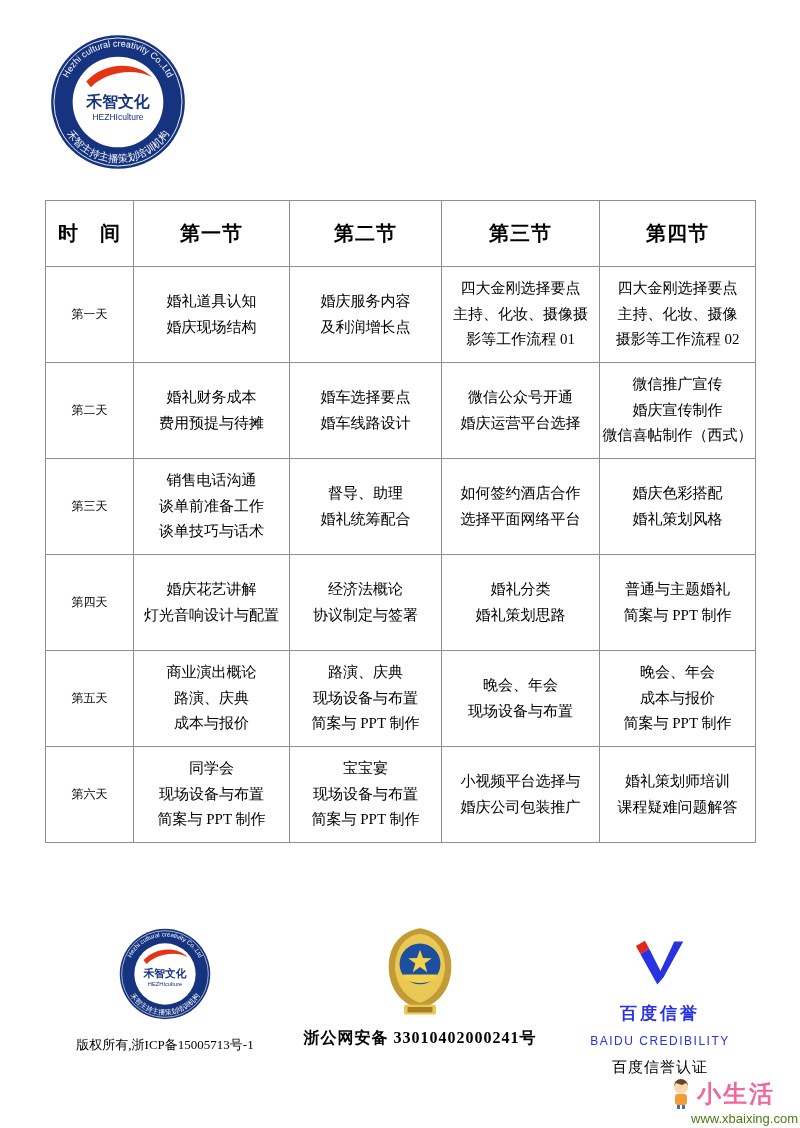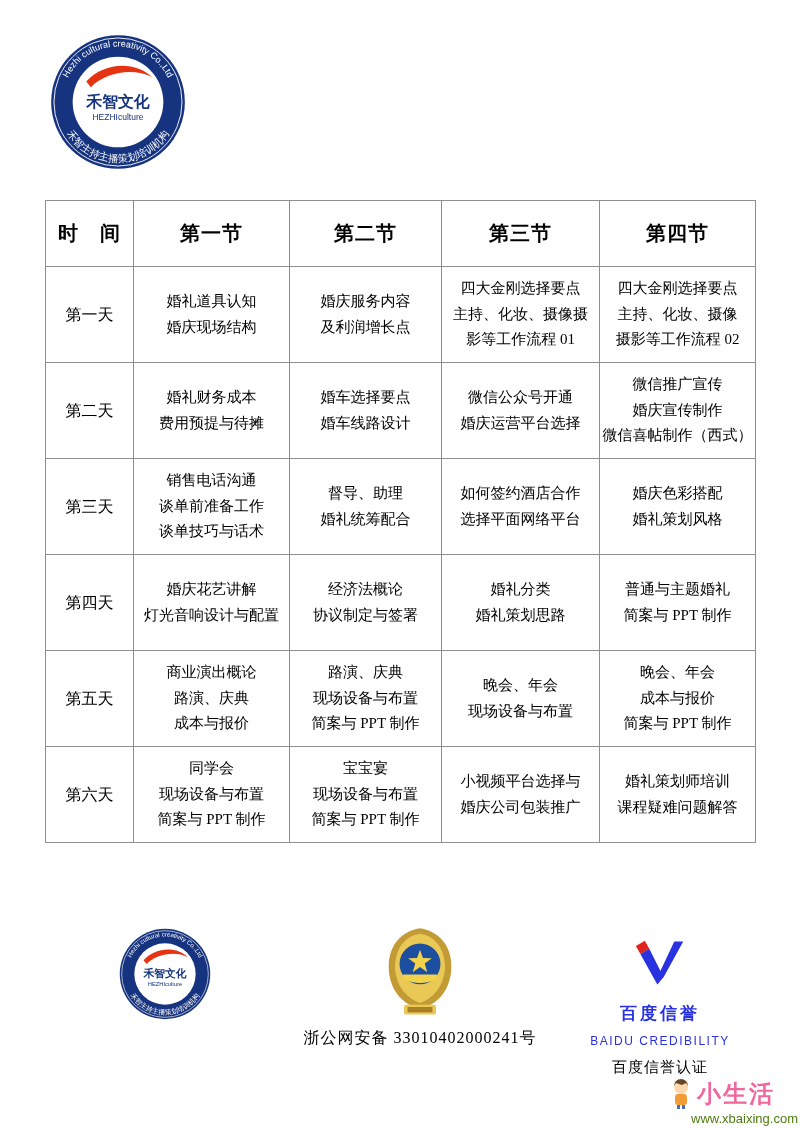--- a/index.html
+++ b/index.html
@@ -10,32 +10,32 @@
   
   .header { position:absolute; top:34px; left:50px; display:flex; align-items:center; }
   .logo-svg { width:136px; height:136px; display:block; }
   .title { font-size:45px; font-weight:bold; color:#000; margin-left:8px; letter-spacing:3px; white-space:nowrap; }
 
   
   .schedule { position:absolute; top:200px; left:45px; width:710px; border-collapse:collapse; table-layout:fixed; }
   .schedule th, .schedule td { border:1px solid #8f8f8f; text-align:center; vertical-align:middle; color:#000; white-space:pre-line; }
   .schedule th { height:66px; font-size:20px; font-weight:bold; letter-spacing:1px; }
   .schedule td { height:96px; font-size:15px; line-height:1.7; padding:4px 2px; }
-  .schedule td.day { font-size:16px; }
+  .schedule td.day { font-size:12px; }
 
   
   .footer-col { position:absolute; text-align:center; }
   .footer-col-logo { left:62px; top:928px; width:206px; }
   .footer-col-police { left:300px; top:924px; width:240px; }
   .footer-col-baidu { left:578px; top:938px; width:164px; }
   .footer-logo-svg { width:92px; height:92px; display:inline-block; }
   .badge-svg { width:80px; height:94px; display:inline-block; }
   .baidu-svg { width:58px; height:50px; display:inline-block; }
   .copyright-text { margin-top:12px; font-size:13px; color:#000; }
-  .police-text { margin-top:6px; font-size:16px; font-weight:normal; color:#000; letter-spacing:1px; }
+  .police-text { margin-top:6px; font-size:16px; font-weight:bold; color:#000; letter-spacing:1px; }
   .baidu-cn { font-size:17px; font-weight:bold; color:#2932e1; letter-spacing:3px; margin-top:10px; }
   .baidu-en { font-size:12px; color:#2932e1; letter-spacing:1.5px; margin-top:9px; font-family:Liberation Sans, sans-serif; }
   .baidu-cert { font-size:15px; color:#000; margin-top:10px; letter-spacing:1px; }
 
   
   .watermark { position:absolute; left:668px; top:1078px; width:130px;text-align:right; }
   .wm-top { display:flex; align-items:center; }
   .mascot-svg { width:26px; height:32px; display:block; }
   .wm-name { font-size:24px; font-weight:bold; color:#f0679e; letter-spacing:2px; margin-left:3px; text-shadow:0 0 2px #fff; }
   .wm-url { font-size:13px; color:#4d7c0f; margin-top:1px; font-family:"Liberation Sans", sans-serif; }
@@ -174,20 +174,21 @@
       <text font-size="8" fill="#ffffff" font-family="Liberation Sans, sans-serif">
         <textPath href="#arcTop2" startOffset="50%" text-anchor="middle">Hezhi cultural creativity Co.,Ltd</textPath>
       </text>
       <text font-size="9" fill="#ffffff">
         <textPath href="#arcBot2" startOffset="50%" text-anchor="middle">禾智主持主播策划培训机构</textPath>
       </text>
       <path d="M32 42 C48 24 76 24 90 38 C74 30 50 33 36 47 Z" fill="#e63312"></path>
       <text x="60" y="64" text-anchor="middle" font-size="14" font-weight="bold" fill="#16337f">禾智文化</text>
       <text x="60" y="76" text-anchor="middle" font-size="7.5" fill="#16337f" font-family="Liberation Sans, sans-serif">HEZHIculture</text>
     </svg>
+    <div class="copyright-text">版权所有,浙ICP备15005713号-1</div>
   </div>
 
   <div class="footer-col footer-col-police">
     <svg class="badge-svg" viewBox="0 0 90 104">
       <path d="M45 4 C20 8 8 28 10 52 C12 76 27 90 45 95 C63 90 78 76 80 52 C82 28 70 8 45 4 Z" fill="#c39b35"></path>
       <path d="M45 10 C25 13 16 31 17 51 C19 71 31 83 45 88 C59 83 71 71 73 51 C74 31 65 13 45 10 Z" fill="#e9c856"></path>
       <circle cx="45" cy="44" r="23" fill="#1c4fa0"></circle>
       <polygon points="45,28 48.3,37.5 58.3,37.7 50.3,43.7 53.2,53.3 45,47.6 36.8,53.3 39.7,43.7 31.7,37.7 41.7,37.5" fill="#f2d24b"></polygon>
       <path d="M26 56 L64 56 L64 61 C51 67 39 67 26 61 Z" fill="#f2d24b"></path>
       <rect x="27" y="90" width="36" height="11" rx="2" fill="#e9c856"></rect>

